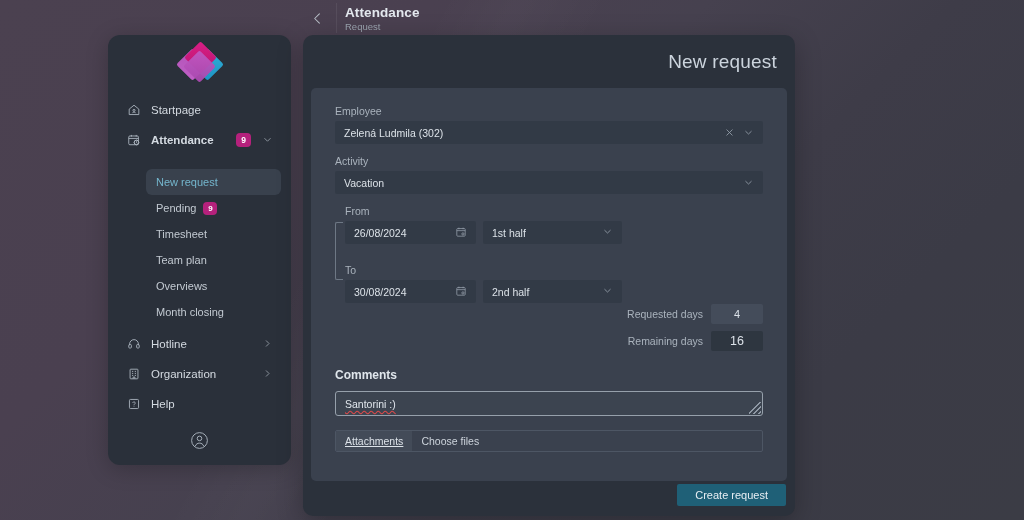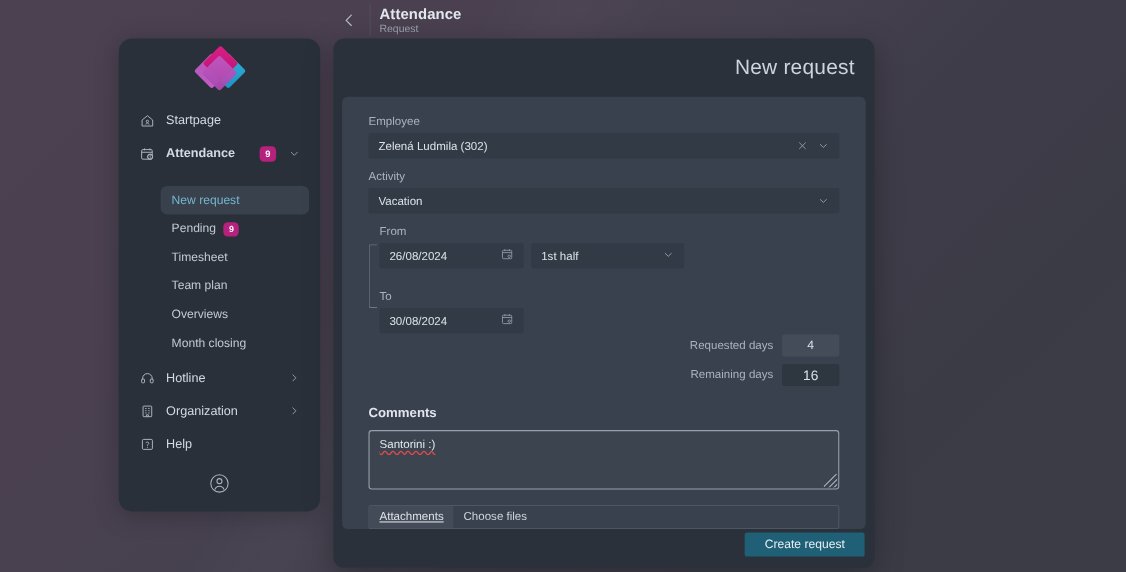--- a/index.html
+++ b/index.html
@@ -142,21 +142,21 @@
     display: flex; align-items: center; justify-content: center;
     font-size: 11px; color: #dbe1e8;
   }
   .day-box.req { background: #444c5a; }
   .day-box.rem { background: #2e3640; font-size: 12.5px; }
 
   
   .comments-title { font-size: 12px; font-weight: 700; color: #e0e6ec; margin-top: 17px; }
   .ta-wrap { margin-top: 9px; position: relative; }
   .textarea {
-    height: 54px; background: #3c4450; border: 1px solid #96a0ab; border-radius: 3px;
+    height: 25px; background: #3c4450; border: 1px solid #96a0ab; border-radius: 3px;
     padding: 6px 9px; font-size: 10.5px; color: #e1e7ed;
   }
   .spellerr {
     position: relative;
     text-decoration: underline wavy #e04a4a;
     text-decoration-skip-ink: none;
     text-underline-offset: 2px;
   }
   .resize-grip {
     position: absolute; right: 2px; bottom: 2px; width: 12px; height: 12px;
@@ -396,20 +396,28 @@
         <div class="control date-ctl">
           <span class="val">30/08/2024</span>
           <span class="cal-ico">
             <svg width="12" height="12" viewBox="0 0 16 16" fill="none" stroke="currentColor" stroke-width="1">
               <rect x="2.4" y="3.4" width="11.2" height="10.2" rx="1.2"></rect>
               <path d="M2.4 6.2h11.2M5.2 2.2v2.2M10.8 2.2v2.2"></path>
               <circle cx="10.6" cy="10.6" r="1.5"></circle>
             </svg>
           </span>
         </div>
+        <div class="control half-ctl">
+          <span class="val">2nd half</span>
+          <span style="color:#98a2ad;">
+            <svg width="11" height="11" viewBox="0 0 16 16" fill="none" stroke="currentColor" stroke-width="1.2">
+              <path d="M4 6.4 L8 10.2 L12 6.4" stroke-linecap="round" stroke-linejoin="round"></path>
+            </svg>
+          </span>
+        </div>
       </div>
     </div>
 
     <div class="days">
       <div class="day-row">
         <span class="day-lbl">Requested days</span>
         <span class="day-box req">4</span>
       </div>
       <div class="day-row">
         <span class="day-lbl">Remaining days</span>

